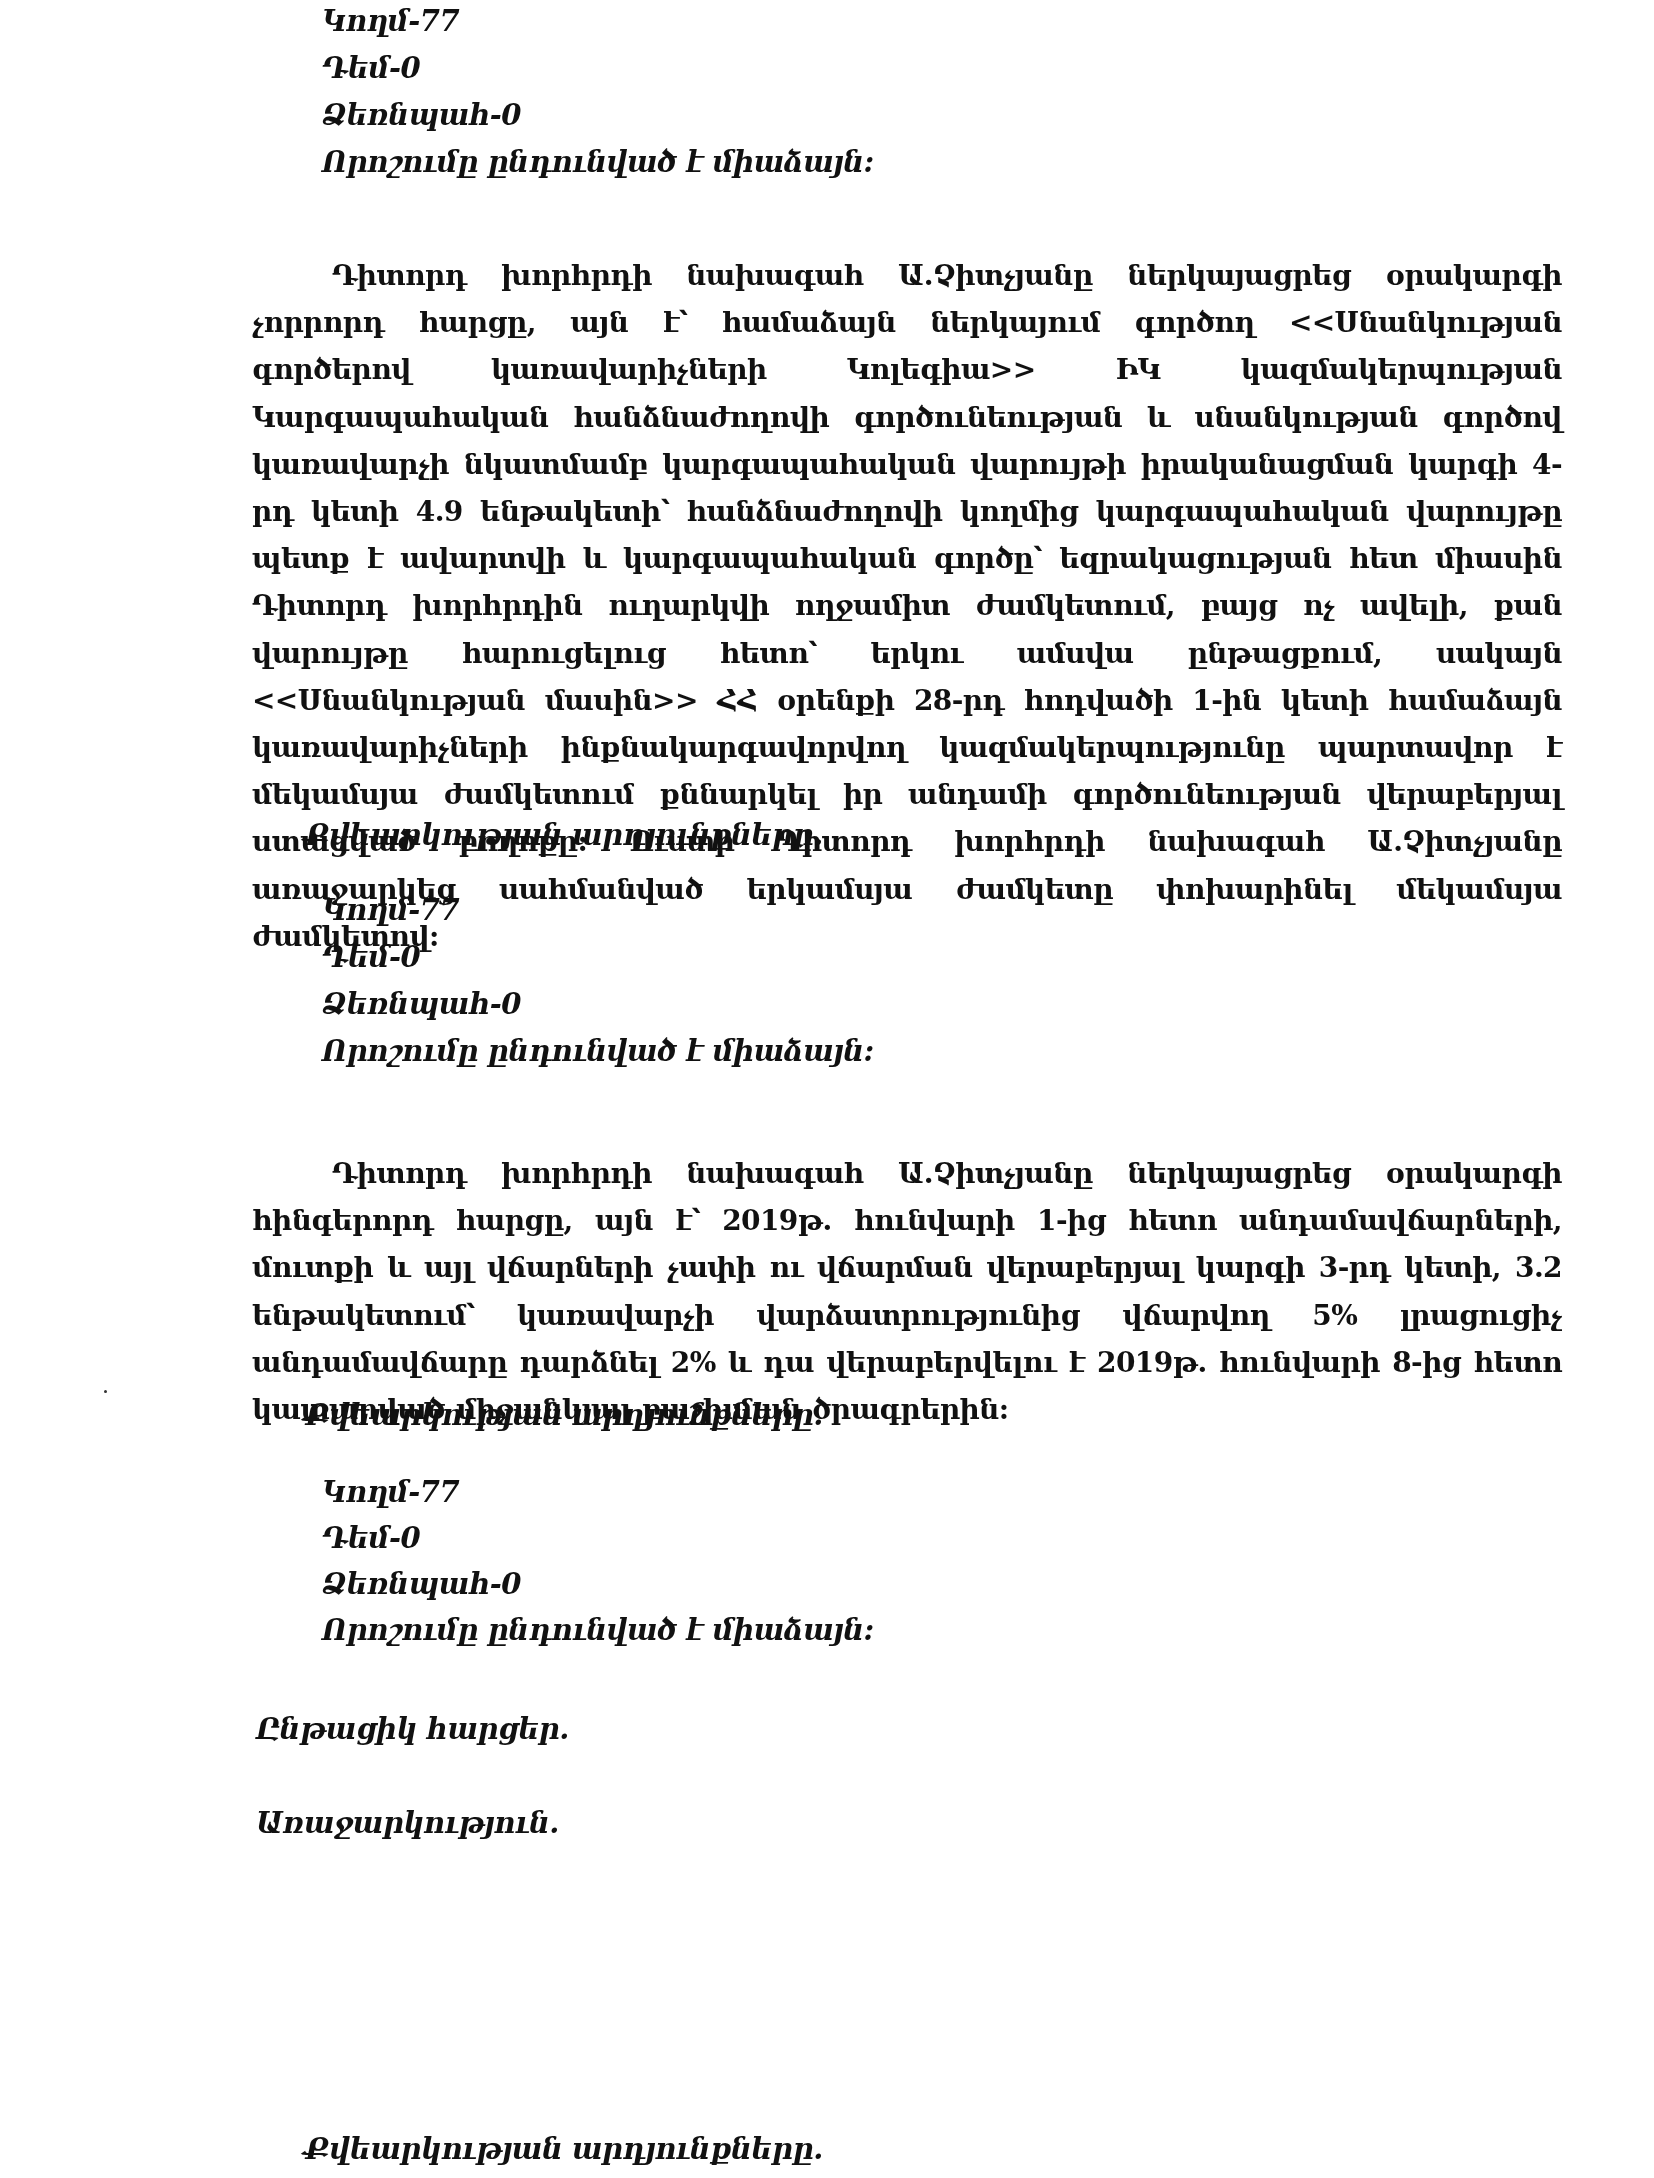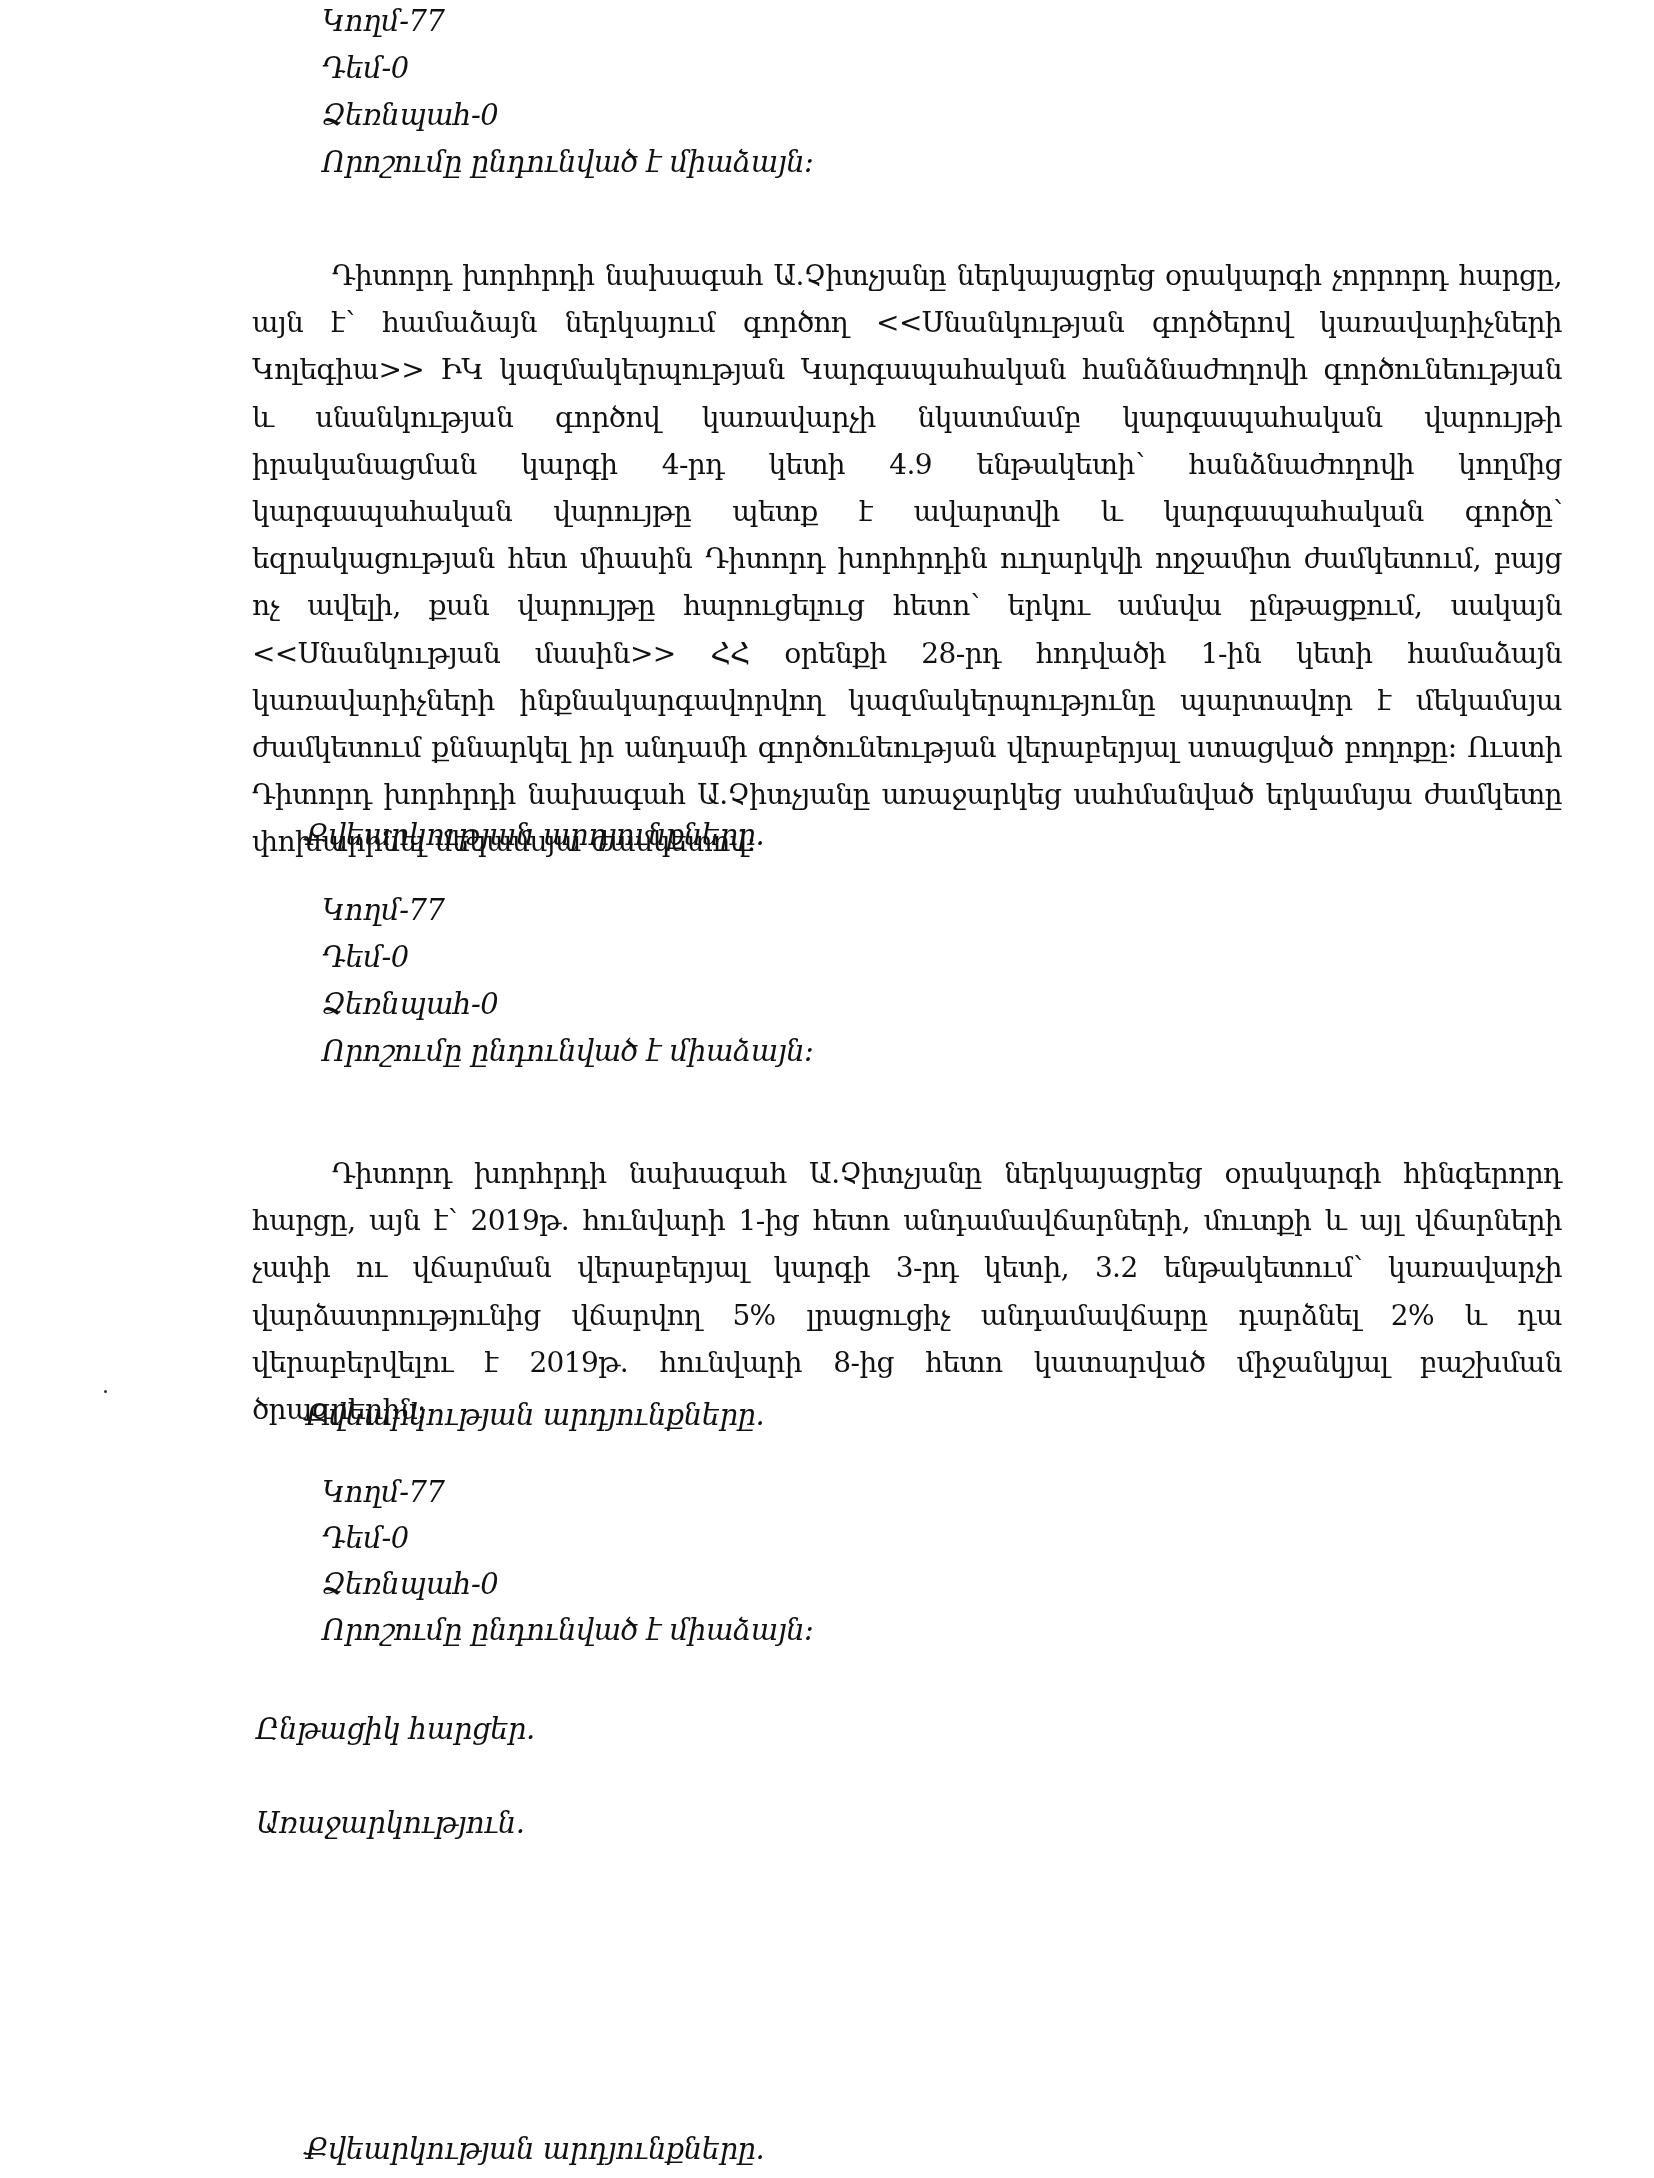--- a/index.html
+++ b/index.html
@@ -1,21 +1,21 @@
 <!DOCTYPE html>
 <html><head>
 <meta charset="utf-8">
 <style>
   html, body { margin: 0; padding: 0; background: #ffffff; }
   body {
     width: 1654px; height: 2178px; position: relative; overflow: hidden;
     font-family: "DejaVu Serif", "Liberation Serif", serif;
     color: #111111;
   }
-  .page { position: absolute; left: 0; top: 0; width: 1442px; height: 2178px; }
+  .page { position: absolute; left: 0; top: 0; width: 1442px; height: 2178px; font-weight: bold; }
   .it { font-style: italic; font-size: 29px; position: absolute; white-space: nowrap; letter-spacing: -0.5px; }
   .vote { left: 322px; }
   .heading { left: 304px; text-align: right; }
   .heading2 { left: 256px; }
   .para {
     position: absolute; left: 252px; width: 1310px;
     font-size: 28px; line-height: 47.2px; text-align: justify;
     text-indent: 80px; letter-spacing: -0.6px; word-spacing: 2px; margin-top: 20px;
   }
   .dot { position: absolute; left: 104px; top: 1390px; width: 3px; height: 3px; background: #333; border-radius: 50%; }

